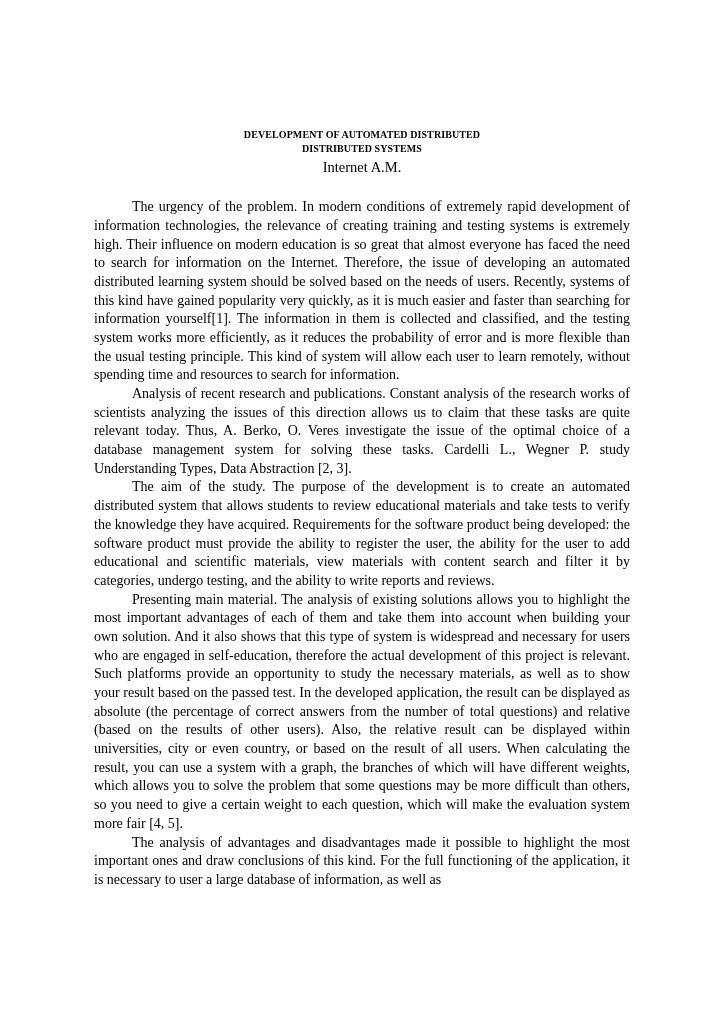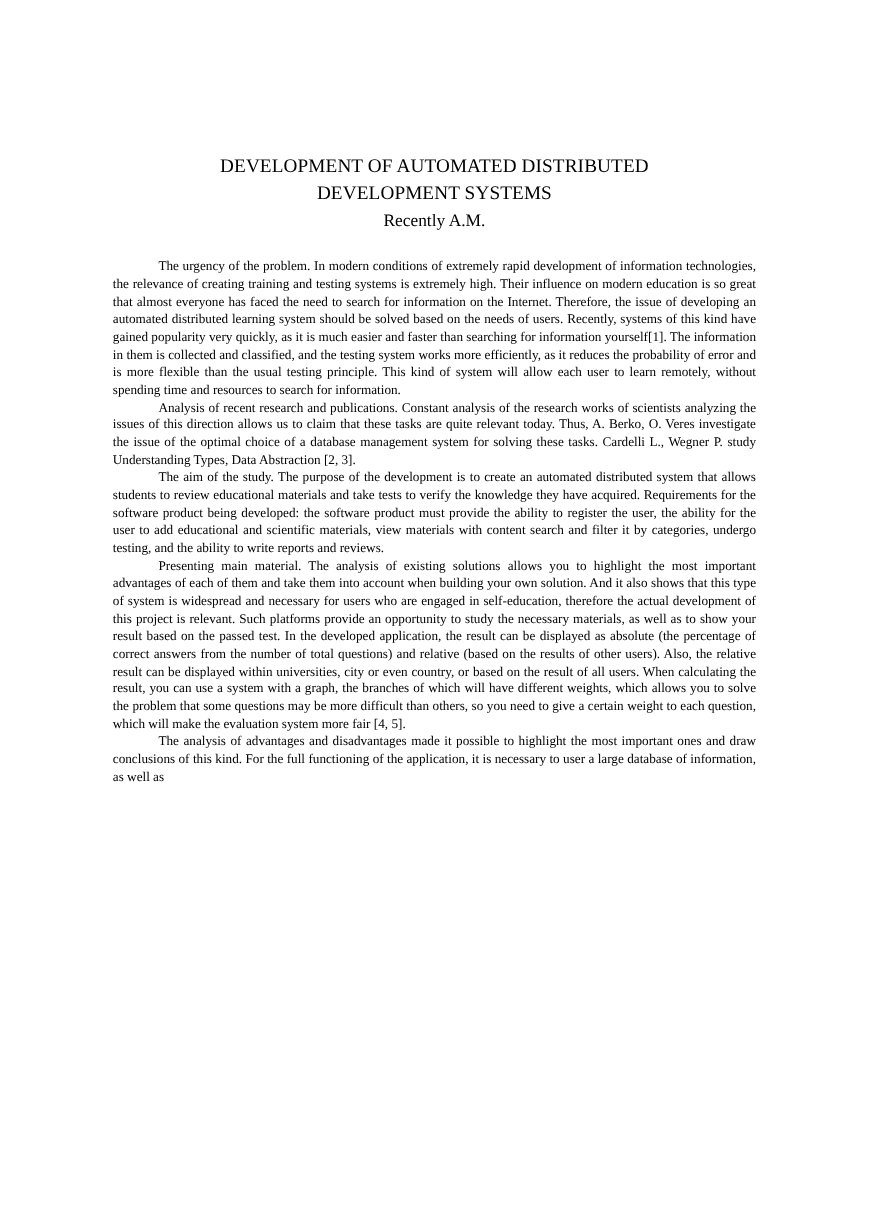--- a/index.html
+++ b/index.html
@@ -19,57 +19,57 @@
     width: 724px;
     height: 1024px;
     padding: 128px 94px 60px 94px;
     background: #ffffff;
   }
   .title-block {
     text-align: center;
     margin-bottom: 0;
   }
   .title-line {
-    font-size: 16px;
-    font-weight: normal;
+    font-size: 10px;
+    font-weight: bold;
     line-height: 1.42;
     letter-spacing: 0.1px;
   }
   .author {
     font-size: 14.5px;
     font-weight: normal;
     line-height: 1.5;
     margin-top: 1px;
   }
   .body-text {
     margin-top: 19px;
   }
   p.para {
     margin: 0;
     text-align: justify;
     text-justify: inter-word;
-    font-size: 11px;
+    font-size: 14px;
     line-height: 1.335;
     text-indent: 38px;
     hyphens: none;
   }
   
   p.para:last-child {
     margin-bottom: 0;
   }
 </style>
 </head>
 <body>
 
 <div class="page">
 
   <div class="title-block">
     <div class="title-line">DEVELOPMENT OF AUTOMATED DISTRIBUTED</div>
-    <div class="title-line">DEVELOPMENT SYSTEMS</div>
-    <div class="author">Recently A.M.</div>
+    <div class="title-line">DISTRIBUTED SYSTEMS</div>
+    <div class="author">Internet A.M.</div>
   </div>
 
   <div class="body-text">
     <p class="para">The urgency of the problem. In modern conditions of extremely rapid development of information technologies, the relevance of creating training and testing systems is extremely high. Their influence on modern education is so great that almost everyone has faced the need to search for information on the Internet. Therefore, the issue of developing an automated distributed learning system should be solved based on the needs of users. Recently, systems of this kind have gained popularity very quickly, as it is much easier and faster than searching for information yourself[1]. The information in them is collected and classified, and the testing system works more efficiently, as it reduces the probability of error and is more flexible than the usual testing principle. This kind of system will allow each user to learn remotely, without spending time and resources to search for information.</p>
     <p class="para">Analysis of recent research and publications. Constant analysis of the research works of scientists analyzing the issues of this direction allows us to claim that these tasks are quite relevant today. Thus, A. Berko, O. Veres investigate the issue of the optimal choice of a database management system for solving these tasks. Cardelli L., Wegner P. study Understanding Types, Data Abstraction [2, 3].</p>
     <p class="para">The aim of the study. The purpose of the development is to create an automated distributed system that allows students to review educational materials and take tests to verify the knowledge they have acquired. Requirements for the software product being developed: the software product must provide the ability to register the user, the ability for the user to add educational and scientific materials, view materials with content search and filter it by categories, undergo testing, and the ability to write reports and reviews.</p>
     <p class="para">Presenting main material. The analysis of existing solutions allows you to highlight the most important advantages of each of them and take them into account when building your own solution. And it also shows that this type of system is widespread and necessary for users who are engaged in self-education, therefore the actual development of this project is relevant. Such platforms provide an opportunity to study the necessary materials, as well as to show your result based on the passed test. In the developed application, the result can be displayed as absolute (the percentage of correct answers from the number of total questions) and relative (based on the results of other users). Also, the relative result can be displayed within universities, city or even country, or based on the result of all users. When calculating the result, you can use a system with a graph, the branches of which will have different weights, which allows you to solve the problem that some questions may be more difficult than others, so you need to give a certain weight to each question, which will make the evaluation system more fair [4, 5].</p>
     <p class="para">The analysis of advantages and disadvantages made it possible to highlight the most important ones and draw conclusions of this kind. For the full functioning of the application, it is necessary to user a large database of information, as well as</p>
   </div>
 

